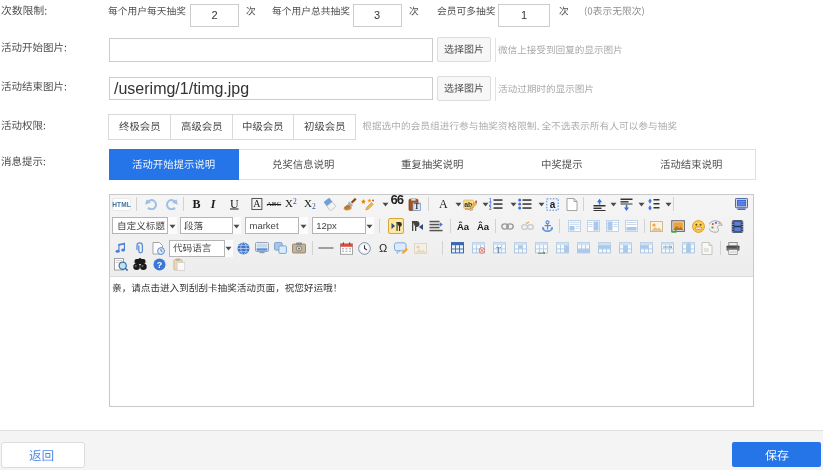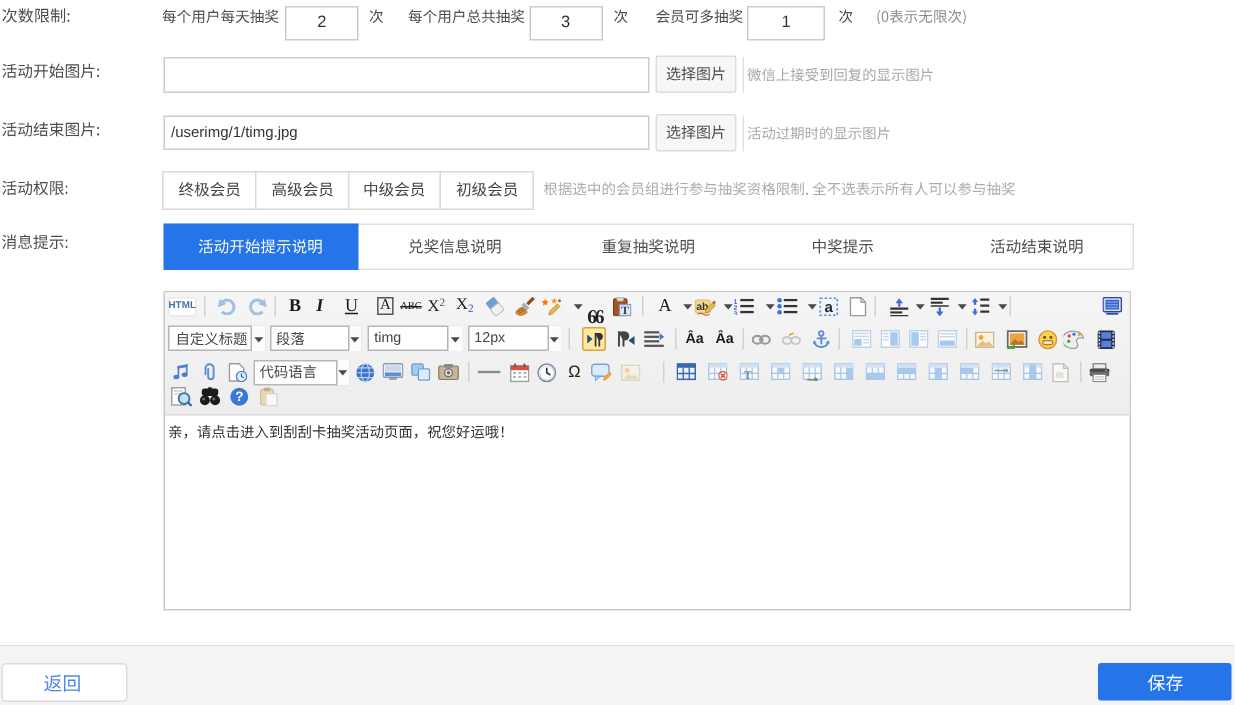--- a/index.html
+++ b/index.html
@@ -45,21 +45,21 @@
       <path d="M61 115C119 164 187 234 216 283L278 236C246 188 177 120 118 74ZM446 70C422 159 380 247 326 306C344 315 376 335 390 346C413 318 435 283 455 244H603V390H320V457H501C484 588 443 683 293 736C309 750 331 778 339 797C507 731 557 616 576 457H679V689C679 765 696 787 771 787C786 787 854 787 869 787C932 787 952 755 959 628C938 623 907 612 893 598C890 703 886 717 861 717C847 717 792 717 782 717C756 717 753 714 753 689V457H951V390H678V244H909V179H678V44H603V179H485C498 149 509 117 518 85ZM251 424H56V494H179V797C136 817 90 853 45 895L95 960C152 898 206 846 243 846C265 846 296 875 335 899C401 938 484 948 600 948C698 948 867 943 945 938C946 916 958 879 966 860C867 870 715 877 601 877C495 877 411 871 349 834C301 806 278 782 251 780Z M1177 41V241H1046V311H1177V524C1124 540 1075 554 1036 565L1055 638L1177 599V868C1177 881 1172 885 1160 886C1148 886 1109 887 1066 885C1076 906 1085 937 1088 956C1152 956 1191 955 1216 942C1241 930 1250 909 1250 868V575L1366 537L1356 468L1250 501V311H1369V241H1250V41ZM1804 161C1768 213 1719 259 1662 299C1610 259 1566 213 1532 161ZM1396 93V161H1460C1497 228 1546 286 1604 336C1526 383 1438 418 1353 439C1367 454 1385 482 1393 500C1484 473 1577 433 1660 380C1738 434 1829 475 1928 501C1938 481 1959 453 1974 438C1880 418 1794 384 1720 338C1799 278 1866 203 1909 115L1864 90L1851 93ZM1620 468V556H1417V624H1620V727H1366V795H1620V962H1695V795H1957V727H1695V624H1885V556H1695V468Z M2375 601C2455 618 2557 653 2613 681L2644 630C2588 604 2487 571 2407 555ZM2275 728C2413 745 2586 785 2682 819L2715 763C2618 731 2445 692 2310 677ZM2084 84V960H2156V918H2842V960H2917V84ZM2156 851V152H2842V851ZM2414 172C2364 254 2278 332 2192 383C2208 393 2234 416 2245 428C2275 408 2306 384 2337 357C2367 389 2404 419 2444 446C2359 486 2263 516 2174 534C2187 548 2203 577 2210 595C2308 572 2413 535 2508 484C2591 529 2686 563 2781 584C2790 566 2809 540 2823 527C2735 511 2647 484 2569 448C2644 399 2707 342 2749 274L2706 249L2695 252H2436C2451 233 2465 214 2477 194ZM2378 317 2385 310H2644C2608 349 2560 384 2506 415C2455 386 2411 353 2378 317Z M3180 66V399C3180 576 3166 761 3038 903C3057 916 3084 944 3097 962C3189 861 3230 739 3246 613H3668V960H3749V536H3254C3257 490 3258 445 3258 399V376H3903V299H3621V41H3542V299H3258V66Z" fill="#4d4d4d"></path>
     </svg>
 <div style="position:absolute;left:494.50px;top:38.00px;width:1.00px;height:24.00px;background:#e2e2e2;"></div>
 <svg style="position:absolute;left:497.60px;top:44.60px;" width="124.80" height="9.60" viewBox="0 0 13000 1000">
       <path d="M198 40C162 106 91 187 28 239C40 252 59 280 68 296C140 236 217 146 267 65ZM327 562V678C327 748 318 838 253 907C266 916 292 943 301 956C376 877 392 764 392 680V622H523V737C523 777 507 793 495 800C505 816 518 847 523 864C537 846 559 827 680 746C674 733 665 709 661 691L585 739V562ZM737 312H859C845 434 824 541 788 632C760 547 740 452 727 352ZM284 434V499H617V488C631 502 647 521 654 531C666 510 678 487 688 463C704 553 724 637 752 712C708 792 649 857 570 907C584 920 606 948 613 962C684 914 740 855 784 786C819 858 863 916 919 956C930 938 953 910 969 897C907 859 859 796 822 716C875 606 906 473 925 312H961V246H752C765 184 775 118 783 51L713 41C697 196 670 347 617 452V434ZM303 121V361H616V121H561V299H490V40H432V299H355V121ZM219 240C170 346 92 452 17 524C30 540 52 574 60 589C89 560 118 526 147 488V958H216V388C242 347 266 305 286 263Z M1382 349V411H1869V349ZM1382 491V552H1869V491ZM1310 205V269H1947V205ZM1541 65C1568 107 1598 164 1612 200L1679 170C1665 135 1635 81 1606 40ZM1369 637V960H1434V920H1811V957H1879V637ZM1434 858V699H1811V858ZM1256 44C1205 195 1122 345 1032 443C1045 460 1067 497 1074 513C1107 476 1139 432 1169 385V963H1238V264C1271 200 1300 132 1323 64Z M2427 55V837H2051V912H2950V837H2506V439H2881V364H2506V55Z M3456 245C3485 285 3515 341 3528 376L3588 348C3575 314 3543 261 3513 221ZM3160 41V242H3041V312H3160V533C3110 548 3064 562 3028 571L3047 645L3160 608V871C3160 884 3155 888 3143 888C3132 888 3096 888 3057 887C3066 907 3076 939 3078 957C3136 958 3173 955 3196 943C3220 931 3230 911 3230 870V585L3329 553L3319 483L3230 511V312H3330V242H3230V41ZM3568 59C3584 85 3601 116 3614 145H3383V211H3926V145H3693C3678 114 3657 77 3637 48ZM3769 222C3751 269 3714 335 3684 379H3348V444H3952V379H3758C3785 340 3814 289 3840 243ZM3765 619C3745 682 3715 732 3671 772C3615 749 3558 729 3504 712C3523 684 3544 652 3564 619ZM3400 744C3465 764 3537 789 3606 818C3536 857 3442 881 3320 894C3333 909 3345 937 3352 958C3496 937 3604 904 3682 851C3764 888 3837 927 3886 962L3935 905C3886 871 3817 836 3741 802C3788 754 3820 694 3840 619H3963V554H3601C3618 523 3633 492 3646 462L3576 449C3562 482 3544 518 3524 554H3335V619H3486C3457 665 3427 709 3400 744Z M4820 36C4648 73 4340 99 4082 110C4089 127 4098 156 4099 175C4360 164 4671 139 4872 97ZM4432 174C4455 221 4476 284 4482 323L4552 305C4546 266 4523 205 4499 159ZM4773 157C4751 209 4713 279 4681 329H4242L4301 309C4290 273 4259 218 4231 177L4166 196C4192 237 4221 292 4232 329H4072V533H4143V395H4855V533H4929V329H4757C4788 284 4822 230 4850 180ZM4694 578C4647 649 4582 706 4503 752C4421 705 4355 647 4306 578ZM4194 508V578H4236L4226 582C4278 664 4347 733 4430 789C4319 839 4188 871 4052 890C4067 906 4087 938 4095 957C4241 933 4381 894 4502 832C4615 893 4751 935 4902 957C4912 935 4932 904 4948 887C4809 870 4683 838 4576 789C4674 726 4754 644 4806 537L4756 505L4742 508Z M5641 126V732H5711V126ZM5839 56V843C5839 860 5834 865 5817 865C5800 866 5745 866 5686 864C5698 884 5710 918 5714 939C5787 939 5840 937 5871 924C5901 912 5912 890 5912 843V56ZM5062 838 5079 910C5211 884 5401 848 5579 813L5575 747L5365 786V629H5565V562H5365V455H5294V562H5097V629H5294V798ZM5119 441C5143 430 5180 426 5493 396C5507 419 5519 440 5528 458L5585 420C5556 363 5490 272 5434 205L5379 237C5404 267 5430 303 5454 337L5198 359C5239 305 5280 238 5314 172H5585V106H5071V172H5230C5198 243 5157 307 5142 326C5125 350 5110 367 5094 370C5103 390 5114 425 5119 441Z M6374 380H6618V609H6374ZM6303 312V676H6692V312ZM6082 81V959H6159V905H6839V959H6919V81ZM6159 834V156H6839V834Z M7288 438H7753V506H7288ZM7288 321H7753V387H7288ZM7213 266V561H7325C7268 637 7180 707 7093 753C7109 765 7135 790 7147 802C7187 778 7229 748 7269 714C7311 757 7362 795 7422 826C7301 862 7165 883 7033 893C7045 910 7058 941 7062 960C7214 945 7372 916 7508 865C7628 912 7769 940 7920 952C7930 933 7947 903 7963 886C7830 878 7705 859 7596 828C7688 783 7766 725 7818 652L7771 621L7759 625H7358C7375 605 7391 584 7405 563L7399 561H7831V266ZM7267 40C7220 139 7134 231 7048 290C7063 304 7086 335 7096 350C7148 310 7201 258 7246 200H7902V137H7292C7308 112 7323 87 7335 61ZM7700 683C7650 729 7583 767 7505 797C7430 767 7367 729 7320 683Z M8552 457C8607 530 8675 630 8705 691L8769 651C8736 592 8667 495 8610 424ZM8240 38C8232 86 8215 152 8199 201H8087V934H8156V855H8435V201H8268C8285 158 8304 102 8321 52ZM8156 268H8366V479H8156ZM8156 787V545H8366V787ZM8598 36C8566 174 8512 312 8443 401C8461 411 8492 432 8506 444C8540 396 8572 335 8600 267H8856C8844 668 8828 822 8796 856C8784 870 8773 873 8753 873C8730 873 8670 872 8604 867C8618 886 8627 918 8629 939C8685 942 8744 944 8778 941C8814 937 8836 929 8859 899C8899 850 8913 695 8928 236C8929 226 8929 198 8929 198H8627C8643 151 8658 101 8670 52Z M9244 310H9757V414H9244ZM9244 149H9757V252H9244ZM9171 89V475H9833V89ZM9820 550C9787 614 9727 700 9682 754L9740 783C9786 729 9842 650 9885 580ZM9124 583C9165 647 9213 735 9236 787L9297 757C9275 706 9224 620 9183 558ZM9571 515V841H9423V515H9352V841H9040V913H9960V841H9643V515Z M10234 529C10191 642 10117 753 10035 824C10054 834 10088 856 10104 869C10183 792 10262 673 10311 550ZM10684 560C10756 656 10832 786 10859 870L10934 836C10904 751 10826 625 10753 531ZM10149 114V188H10853V114ZM10060 357V431H10461V861C10461 877 10455 881 10437 882C10418 883 10352 883 10284 880C10296 903 10308 936 10311 959C10400 959 10459 958 10494 946C10530 933 10542 911 10542 862V431H10941V357Z M11375 601C11455 618 11557 653 11613 681L11644 630C11588 604 11487 571 11407 555ZM11275 728C11413 745 11586 785 11682 819L11715 763C11618 731 11445 692 11310 677ZM11084 84V960H11156V918H11842V960H11917V84ZM11156 851V152H11842V851ZM11414 172C11364 254 11278 332 11192 383C11208 393 11234 416 11245 428C11275 408 11306 384 11337 357C11367 389 11404 419 11444 446C11359 486 11263 516 11174 534C11187 548 11203 577 11210 595C11308 572 11413 535 11508 484C11591 529 11686 563 11781 584C11790 566 11809 540 11823 527C11735 511 11647 484 11569 448C11644 399 11707 342 11749 274L11706 249L11695 252H11436C11451 233 11465 214 11477 194ZM11378 317 11385 310H11644C11608 349 11560 384 11506 415C11455 386 11411 353 11378 317Z M12180 66V399C12180 576 12166 761 12038 903C12057 916 12084 944 12097 962C12189 861 12230 739 12246 613H12668V960H12749V536H12254C12257 490 12258 445 12258 399V376H12903V299H12621V41H12542V299H12258V66Z" fill="#a6a6a6"></path>
     </svg>
 <svg style="position:absolute;left:0.50px;top:80.80px;" width="65.92" height="10.50" viewBox="0 0 6278 1000">
       <path d="M91 106C152 139 236 187 278 218L322 156C279 128 194 82 133 53ZM42 381C103 414 186 462 227 490L269 428C226 400 142 355 83 326ZM65 896 129 947C188 854 258 729 311 623L256 574C198 687 119 819 65 896ZM320 333V405H609V571H392V959H462V916H819V954H891V571H680V405H957V333H680V158C767 143 848 124 914 102L854 44C743 83 540 115 367 133C375 150 385 179 389 197C460 190 535 181 609 170V333ZM462 848V640H819V848Z M1089 122V189H1476V122ZM1653 57C1653 128 1653 200 1650 271H1507V343H1647C1635 571 1595 780 1458 905C1478 916 1504 941 1517 959C1664 819 1707 591 1721 343H1870C1859 698 1846 831 1819 861C1809 873 1798 876 1780 876C1759 876 1706 876 1650 870C1663 892 1671 923 1673 944C1726 948 1781 948 1812 945C1844 942 1864 933 1884 907C1919 863 1931 721 1945 309C1945 298 1945 271 1945 271H1724C1726 200 1727 128 1727 57ZM1089 836 1090 835V837C1113 823 1149 812 1427 749L1446 816L1512 794C1493 724 1448 605 1410 515L1348 532C1368 579 1388 634 1406 686L1168 736C1207 646 1245 534 1270 429H1494V360H1054V429H1193C1167 546 1125 664 1111 697C1094 735 1081 762 1065 767C1074 785 1085 821 1089 836Z M2035 827 2048 904C2147 882 2280 854 2406 825L2400 756C2266 783 2128 812 2035 827ZM2056 453C2071 446 2096 441 2223 426C2178 489 2136 539 2117 558C2084 594 2061 618 2038 623C2047 643 2059 680 2063 696C2087 683 2123 675 2402 624C2400 608 2397 578 2398 558L2175 594C2256 507 2335 401 2403 293L2334 251C2315 287 2293 323 2270 358L2137 369C2196 286 2254 180 2299 78L2222 46C2182 163 2110 287 2087 319C2066 351 2048 374 2030 378C2039 399 2052 437 2056 453ZM2639 39V174H2408V246H2639V402H2433V474H2926V402H2716V246H2943V174H2716V39ZM2459 576V959H2532V916H2826V955H2901V576ZM2532 848V644H2826V848Z M3145 326V614H3420C3327 720 3178 816 3040 864C3057 879 3080 908 3092 926C3222 875 3361 780 3460 671V960H3537V666C3636 778 3778 875 3912 928C3924 908 3948 878 3966 863C3825 816 3673 720 3580 614H3859V326H3537V217H3927V146H3537V41H3460V146H3076V217H3460V326ZM3217 393H3460V547H3217ZM3537 393H3782V547H3537Z M4375 601C4455 618 4557 653 4613 681L4644 630C4588 604 4487 571 4407 555ZM4275 728C4413 745 4586 785 4682 819L4715 763C4618 731 4445 692 4310 677ZM4084 84V960H4156V918H4842V960H4917V84ZM4156 851V152H4842V851ZM4414 172C4364 254 4278 332 4192 383C4208 393 4234 416 4245 428C4275 408 4306 384 4337 357C4367 389 4404 419 4444 446C4359 486 4263 516 4174 534C4187 548 4203 577 4210 595C4308 572 4413 535 4508 484C4591 529 4686 563 4781 584C4790 566 4809 540 4823 527C4735 511 4647 484 4569 448C4644 399 4707 342 4749 274L4706 249L4695 252H4436C4451 233 4465 214 4477 194ZM4378 317 4385 310H4644C4608 349 4560 384 4506 415C4455 386 4411 353 4378 317Z M5180 66V399C5180 576 5166 761 5038 903C5057 916 5084 944 5097 962C5189 861 5230 739 5246 613H5668V960H5749V536H5254C5257 490 5258 445 5258 399V376H5903V299H5621V41H5542V299H5258V66Z M6139 490C6175 490 6205 462 6205 420C6205 379 6175 350 6139 350C6102 350 6073 379 6073 420C6073 462 6102 490 6139 490ZM6139 893C6175 893 6205 865 6205 824C6205 782 6175 754 6139 754C6102 754 6073 782 6073 824C6073 865 6102 893 6139 893Z" fill="#4d4d4d"></path>
     </svg>
 <div style="position:absolute;left:108.75px;top:77.00px;width:324.00px;height:23.00px;border:1px solid #cccccc;background:#fff;"></div>
-<div style="position:absolute;left:114.00px;top:77.00px;height:28px;line-height:23px;font-size:10px;color:#333;">/userimg/1/timg.jpg</div>
+<div style="position:absolute;left:114.00px;top:77.00px;height:28px;line-height:23px;font-size:16px;color:#333;">/userimg/1/timg.jpg</div>
 <div style="position:absolute;left:437.00px;top:76.00px;width:54.00px;height:25.00px;border:1px solid #dcdcdc;background:#f7f7f7;border-radius:2px;"></div>
 <svg style="position:absolute;left:444.00px;top:83.20px;" width="40.00" height="10.00" viewBox="0 0 4000 1000">
       <path d="M61 115C119 164 187 234 216 283L278 236C246 188 177 120 118 74ZM446 70C422 159 380 247 326 306C344 315 376 335 390 346C413 318 435 283 455 244H603V390H320V457H501C484 588 443 683 293 736C309 750 331 778 339 797C507 731 557 616 576 457H679V689C679 765 696 787 771 787C786 787 854 787 869 787C932 787 952 755 959 628C938 623 907 612 893 598C890 703 886 717 861 717C847 717 792 717 782 717C756 717 753 714 753 689V457H951V390H678V244H909V179H678V44H603V179H485C498 149 509 117 518 85ZM251 424H56V494H179V797C136 817 90 853 45 895L95 960C152 898 206 846 243 846C265 846 296 875 335 899C401 938 484 948 600 948C698 948 867 943 945 938C946 916 958 879 966 860C867 870 715 877 601 877C495 877 411 871 349 834C301 806 278 782 251 780Z M1177 41V241H1046V311H1177V524C1124 540 1075 554 1036 565L1055 638L1177 599V868C1177 881 1172 885 1160 886C1148 886 1109 887 1066 885C1076 906 1085 937 1088 956C1152 956 1191 955 1216 942C1241 930 1250 909 1250 868V575L1366 537L1356 468L1250 501V311H1369V241H1250V41ZM1804 161C1768 213 1719 259 1662 299C1610 259 1566 213 1532 161ZM1396 93V161H1460C1497 228 1546 286 1604 336C1526 383 1438 418 1353 439C1367 454 1385 482 1393 500C1484 473 1577 433 1660 380C1738 434 1829 475 1928 501C1938 481 1959 453 1974 438C1880 418 1794 384 1720 338C1799 278 1866 203 1909 115L1864 90L1851 93ZM1620 468V556H1417V624H1620V727H1366V795H1620V962H1695V795H1957V727H1695V624H1885V556H1695V468Z M2375 601C2455 618 2557 653 2613 681L2644 630C2588 604 2487 571 2407 555ZM2275 728C2413 745 2586 785 2682 819L2715 763C2618 731 2445 692 2310 677ZM2084 84V960H2156V918H2842V960H2917V84ZM2156 851V152H2842V851ZM2414 172C2364 254 2278 332 2192 383C2208 393 2234 416 2245 428C2275 408 2306 384 2337 357C2367 389 2404 419 2444 446C2359 486 2263 516 2174 534C2187 548 2203 577 2210 595C2308 572 2413 535 2508 484C2591 529 2686 563 2781 584C2790 566 2809 540 2823 527C2735 511 2647 484 2569 448C2644 399 2707 342 2749 274L2706 249L2695 252H2436C2451 233 2465 214 2477 194ZM2378 317 2385 310H2644C2608 349 2560 384 2506 415C2455 386 2411 353 2378 317Z M3180 66V399C3180 576 3166 761 3038 903C3057 916 3084 944 3097 962C3189 861 3230 739 3246 613H3668V960H3749V536H3254C3257 490 3258 445 3258 399V376H3903V299H3621V41H3542V299H3258V66Z" fill="#4d4d4d"></path>
     </svg>
 <div style="position:absolute;left:494.50px;top:77.00px;width:1.00px;height:24.00px;background:#e2e2e2;"></div>
 <svg style="position:absolute;left:497.60px;top:83.60px;" width="96.00" height="9.60" viewBox="0 0 10000 1000">
       <path d="M91 106C152 139 236 187 278 218L322 156C279 128 194 82 133 53ZM42 381C103 414 186 462 227 490L269 428C226 400 142 355 83 326ZM65 896 129 947C188 854 258 729 311 623L256 574C198 687 119 819 65 896ZM320 333V405H609V571H392V959H462V916H819V954H891V571H680V405H957V333H680V158C767 143 848 124 914 102L854 44C743 83 540 115 367 133C375 150 385 179 389 197C460 190 535 181 609 170V333ZM462 848V640H819V848Z M1089 122V189H1476V122ZM1653 57C1653 128 1653 200 1650 271H1507V343H1647C1635 571 1595 780 1458 905C1478 916 1504 941 1517 959C1664 819 1707 591 1721 343H1870C1859 698 1846 831 1819 861C1809 873 1798 876 1780 876C1759 876 1706 876 1650 870C1663 892 1671 923 1673 944C1726 948 1781 948 1812 945C1844 942 1864 933 1884 907C1919 863 1931 721 1945 309C1945 298 1945 271 1945 271H1724C1726 200 1727 128 1727 57ZM1089 836 1090 835V837C1113 823 1149 812 1427 749L1446 816L1512 794C1493 724 1448 605 1410 515L1348 532C1368 579 1388 634 1406 686L1168 736C1207 646 1245 534 1270 429H1494V360H1054V429H1193C1167 546 1125 664 1111 697C1094 735 1081 762 1065 767C1074 785 1085 821 1089 836Z M2079 106C2135 158 2199 231 2227 278L2290 234C2259 187 2193 117 2137 67ZM2381 403C2432 465 2493 553 2521 605L2584 567C2555 515 2492 431 2441 370ZM2262 415H2050V485H2188V747C2143 763 2091 808 2037 866L2089 937C2140 868 2189 809 2222 809C2245 809 2277 843 2319 869C2389 913 2473 923 2597 923C2693 923 2870 918 2941 914C2942 891 2955 853 2964 833C2867 843 2716 852 2599 852C2487 852 2402 844 2336 804C2302 784 2281 764 2262 752ZM2720 43V220H2332V291H2720V688C2720 706 2713 711 2693 712C2673 713 2603 713 2530 710C2541 732 2553 765 2557 787C2651 787 2712 786 2747 773C2783 761 2796 739 2796 688V291H2935V220H2796V43Z M3178 737C3148 804 3095 871 3039 916C3057 927 3087 948 3101 960C3155 910 3213 833 3249 757ZM3321 768C3360 815 3406 881 3424 922L3486 886C3465 845 3419 783 3379 737ZM3855 158V319H3650V158ZM3580 90V453C3580 597 3572 788 3488 921C3505 929 3536 951 3548 964C3608 869 3634 741 3644 620H3855V863C3855 879 3849 883 3835 884C3820 885 3769 885 3716 883C3726 903 3737 936 3740 956C3813 956 3861 955 3889 942C3918 930 3927 907 3927 864V90ZM3855 386V552H3648C3650 517 3650 484 3650 453V386ZM3387 52V173H3205V52H3137V173H3052V240H3137V649H3038V716H3531V649H3457V240H3531V173H3457V52ZM3205 240H3387V329H3205ZM3205 389H3387V487H3205ZM3205 548H3387V649H3205Z M4474 428C4527 505 4595 611 4627 672L4693 634C4659 573 4590 471 4536 395ZM4324 478V706H4153V478ZM4324 411H4153V192H4324ZM4081 124V855H4153V774H4394V124ZM4764 45V240H4440V314H4764V847C4764 867 4756 874 4736 874C4714 876 4640 876 4562 873C4573 895 4585 929 4590 950C4690 950 4754 949 4790 936C4826 924 4840 902 4840 847V314H4962V240H4840V45Z M5552 457C5607 530 5675 630 5705 691L5769 651C5736 592 5667 495 5610 424ZM5240 38C5232 86 5215 152 5199 201H5087V934H5156V855H5435V201H5268C5285 158 5304 102 5321 52ZM5156 268H5366V479H5156ZM5156 787V545H5366V787ZM5598 36C5566 174 5512 312 5443 401C5461 411 5492 432 5506 444C5540 396 5572 335 5600 267H5856C5844 668 5828 822 5796 856C5784 870 5773 873 5753 873C5730 873 5670 872 5604 867C5618 886 5627 918 5629 939C5685 942 5744 944 5778 941C5814 937 5836 929 5859 899C5899 850 5913 695 5928 236C5929 226 5929 198 5929 198H5627C5643 151 5658 101 5670 52Z M6244 310H6757V414H6244ZM6244 149H6757V252H6244ZM6171 89V475H6833V89ZM6820 550C6787 614 6727 700 6682 754L6740 783C6786 729 6842 650 6885 580ZM6124 583C6165 647 6213 735 6236 787L6297 757C6275 706 6224 620 6183 558ZM6571 515V841H6423V515H6352V841H6040V913H6960V841H6643V515Z M7234 529C7191 642 7117 753 7035 824C7054 834 7088 856 7104 869C7183 792 7262 673 7311 550ZM7684 560C7756 656 7832 786 7859 870L7934 836C7904 751 7826 625 7753 531ZM7149 114V188H7853V114ZM7060 357V431H7461V861C7461 877 7455 881 7437 882C7418 883 7352 883 7284 880C7296 903 7308 936 7311 959C7400 959 7459 958 7494 946C7530 933 7542 911 7542 862V431H7941V357Z M8375 601C8455 618 8557 653 8613 681L8644 630C8588 604 8487 571 8407 555ZM8275 728C8413 745 8586 785 8682 819L8715 763C8618 731 8445 692 8310 677ZM8084 84V960H8156V918H8842V960H8917V84ZM8156 851V152H8842V851ZM8414 172C8364 254 8278 332 8192 383C8208 393 8234 416 8245 428C8275 408 8306 384 8337 357C8367 389 8404 419 8444 446C8359 486 8263 516 8174 534C8187 548 8203 577 8210 595C8308 572 8413 535 8508 484C8591 529 8686 563 8781 584C8790 566 8809 540 8823 527C8735 511 8647 484 8569 448C8644 399 8707 342 8749 274L8706 249L8695 252H8436C8451 233 8465 214 8477 194ZM8378 317 8385 310H8644C8608 349 8560 384 8506 415C8455 386 8411 353 8378 317Z M9180 66V399C9180 576 9166 761 9038 903C9057 916 9084 944 9097 962C9189 861 9230 739 9246 613H9668V960H9749V536H9254C9257 490 9258 445 9258 399V376H9903V299H9621V41H9542V299H9258V66Z" fill="#a6a6a6"></path>
     </svg>
 <svg style="position:absolute;left:0.50px;top:119.60px;" width="44.92" height="10.50" viewBox="0 0 4278 1000">
       <path d="M91 106C152 139 236 187 278 218L322 156C279 128 194 82 133 53ZM42 381C103 414 186 462 227 490L269 428C226 400 142 355 83 326ZM65 896 129 947C188 854 258 729 311 623L256 574C198 687 119 819 65 896ZM320 333V405H609V571H392V959H462V916H819V954H891V571H680V405H957V333H680V158C767 143 848 124 914 102L854 44C743 83 540 115 367 133C375 150 385 179 389 197C460 190 535 181 609 170V333ZM462 848V640H819V848Z M1089 122V189H1476V122ZM1653 57C1653 128 1653 200 1650 271H1507V343H1647C1635 571 1595 780 1458 905C1478 916 1504 941 1517 959C1664 819 1707 591 1721 343H1870C1859 698 1846 831 1819 861C1809 873 1798 876 1780 876C1759 876 1706 876 1650 870C1663 892 1671 923 1673 944C1726 948 1781 948 1812 945C1844 942 1864 933 1884 907C1919 863 1931 721 1945 309C1945 298 1945 271 1945 271H1724C1726 200 1727 128 1727 57ZM1089 836 1090 835V837C1113 823 1149 812 1427 749L1446 816L1512 794C1493 724 1448 605 1410 515L1348 532C1368 579 1388 634 1406 686L1168 736C1207 646 1245 534 1270 429H1494V360H1054V429H1193C1167 546 1125 664 1111 697C1094 735 1081 762 1065 767C1074 785 1085 821 1089 836Z M2853 205C2821 379 2761 524 2681 638C2606 522 2560 383 2528 205ZM2423 132V205H2458C2494 411 2545 569 2633 700C2556 790 2465 856 2366 897C2383 911 2403 941 2413 959C2512 913 2602 848 2679 761C2740 836 2817 902 2914 965C2925 943 2948 918 2968 903C2867 843 2789 777 2727 701C2828 564 2901 380 2935 144L2888 129L2875 132ZM2212 40V252H2046V322H2194C2158 461 2088 620 2019 704C2033 723 2053 756 2063 778C2119 706 2173 583 2212 459V959H2286V450C2329 505 2386 582 2409 620L2454 553C2430 524 2318 395 2286 364V322H2420V252H2286V40Z M3092 81V958H3159V149H3304C3283 216 3254 304 3225 375C3297 455 3315 524 3315 579C3315 610 3309 638 3294 649C3285 654 3274 657 3263 658C3247 659 3227 658 3204 657C3216 676 3223 705 3223 723C3245 724 3271 724 3290 721C3311 719 3329 713 3342 703C3371 682 3382 640 3382 586C3382 523 3365 451 3293 367C3326 287 3363 189 3392 107L3343 78L3332 81ZM3811 334V458H3516V334ZM3811 271H3516V150H3811ZM3439 960C3458 947 3490 936 3696 880C3694 864 3692 833 3693 812L3516 855V524H3612C3662 723 3757 877 3914 953C3925 932 3948 903 3965 888C3885 855 3820 799 3771 728C3826 695 3892 651 3943 609L3894 556C3854 593 3791 640 3738 674C3713 629 3693 578 3678 524H3883V84H3442V827C3442 869 3421 889 3406 898C3417 913 3433 943 3439 960Z M4139 490C4175 490 4205 462 4205 420C4205 379 4175 350 4139 350C4102 350 4073 379 4073 420C4073 462 4102 490 4139 490ZM4139 893C4175 893 4205 865 4205 824C4205 782 4175 754 4139 754C4102 754 4073 782 4073 824C4073 865 4102 893 4139 893Z" fill="#4d4d4d"></path>
@@ -138,21 +138,21 @@
     </svg>
 <svg style="position:absolute;left:361.00px;top:197.80px" width="14.00" height="13.00" viewBox="0 0 14.00 13.00">
       <path d="M2.5 1 l0.7 1.6 1.6 0.3 -1.2 1.2 0.3 1.7 -1.4 -0.9 -1.5 0.9 0.3 -1.7 -1.2 -1.2 1.7 -0.3 z" fill="#f57c00"></path>
       <path d="M8.5 0.5 l0.5 1.3 1.4 0.2 -1 1 0.2 1.4 -1.1 -0.7 -1.2 0.7 0.2 -1.4 -1 -1 1.4 -0.2 z" fill="#f59a23"></path>
       <circle cx="12" cy="2.5" r="1" fill="#d94f3f"></circle>
       <path d="M10.5 4.5 L5.5 9.5 4.8 12 7.3 11.3 12.3 6.3 Z" fill="#e8b84a" stroke="#b5882a" stroke-width="0.5"></path>
     </svg>
 <svg style="position:absolute;left:381.50px;top:201.80px" width="7" height="5" viewBox="0 0 7 5">
       <path d="M0.5 0.8 L6.5 0.8 3.5 4.4 Z" fill="#4a4a4a"></path>
     </svg>
-<div style="position:absolute;left:396.50px;top:211px;transform:translate(-50%,-50%);white-space:nowrap;font-family:Liberation Serif, serif;font-size:13px;color:#222;letter-spacing:-1.5px;"><b>66</b></div>
+<div style="position:absolute;left:396.50px;top:200px;transform:translate(-50%,-50%);white-space:nowrap;font-family:Liberation Mono, monospace;font-size:13px;color:#222;letter-spacing:-1.5px;"><b>66</b></div>
 <svg style="position:absolute;left:408.30px;top:197.80px" width="13.00" height="13.00" viewBox="0 0 13.00 13.00">
       <rect x="1" y="1.2" width="9" height="11.3" rx="1" fill="#a6531f" stroke="#7a3a12" stroke-width="0.7"></rect>
       <rect x="3.2" y="0.2" width="4.6" height="2.6" rx="0.9" fill="#d9d9d9" stroke="#9a9a9a" stroke-width="0.5"></rect>
       <rect x="5" y="5" width="7.5" height="7.5" fill="#dce8f8" stroke="#7d9cc4" stroke-width="0.8"></rect>
       <text x="8.7" y="11.3" font-family="Liberation Serif" font-size="7.5" font-weight="bold" fill="#333" text-anchor="middle">T</text>
     </svg>
 <div style="position:absolute;left:428.00px;top:197.30px;width:1px;height:14px;background:#d2d2d2"></div>
 <div style="position:absolute;left:443.30px;top:204.30px;transform:translate(-50%,-50%);white-space:nowrap;font-family:Liberation Serif,serif;font-size:12px;color:#1a1a1a;">A</div>
 <svg style="position:absolute;left:455.00px;top:201.80px" width="7" height="5" viewBox="0 0 7 5">
       <path d="M0.5 0.8 L6.5 0.8 3.5 4.4 Z" fill="#4a4a4a"></path>
@@ -253,21 +253,21 @@
       <path d="M0.5 0.8 L6.5 0.8 3.5 4.4 Z" fill="#4a4a4a"></path>
     </svg>
 <svg style="position:absolute;left:184.30px;top:220.80px;" width="19.20" height="9.60" viewBox="0 0 2000 1000">
       <path d="M538 77V198C538 271 522 360 423 426C438 435 466 460 476 474C585 401 608 289 608 200V142H748V330C748 398 761 424 828 424C840 424 889 424 903 424C922 424 943 423 954 419C952 404 950 379 949 361C937 364 915 365 902 365C890 365 846 365 834 365C820 365 817 358 817 331V77ZM467 494V559H540L501 570C533 654 577 728 634 789C565 842 483 878 393 900C408 915 425 944 433 964C528 937 614 897 687 839C750 892 826 932 913 957C924 938 944 908 961 893C876 873 802 837 739 790C807 720 858 628 887 508L840 491L827 494ZM563 559H797C772 632 734 693 685 743C632 691 591 629 563 559ZM118 129V712L33 723L46 795L118 783V946H191V771L435 730L431 665L191 701V556H415V488H191V351H416V284H191V175C278 152 373 123 445 90L383 34C321 67 214 105 120 130Z M1062 898 1116 956C1178 882 1250 784 1307 700L1261 647C1198 737 1117 838 1062 898ZM1109 301C1165 330 1241 377 1278 407L1323 350C1285 320 1208 277 1152 250ZM1041 495C1101 522 1175 567 1212 598L1257 541C1220 509 1143 467 1085 443ZM1520 229C1477 304 1398 399 1294 468C1311 478 1334 499 1347 514C1388 484 1425 451 1458 417C1494 452 1537 487 1584 518C1494 567 1392 604 1298 625C1312 640 1329 668 1336 687L1403 667V960H1474V917H1791V960H1865V661H1422C1499 635 1576 601 1648 558C1737 611 1835 653 1927 679C1938 661 1958 633 1974 617C1887 595 1795 560 1711 517C1785 465 1848 402 1891 330L1844 301L1831 304H1553C1568 284 1582 264 1594 244ZM1474 857V721H1791V857ZM1784 363C1748 406 1701 446 1647 481C1590 447 1539 408 1502 369L1507 363ZM1061 110V177H1288V262H1361V177H1633V262H1706V177H1941V110H1706V40H1633V110H1361V40H1288V110Z" fill="#444444"></path>
     </svg>
 <div style="position:absolute;left:245.00px;top:217.20px;width:62.70px;height:17.20px;background:#fff;border:1px solid #b5b5b5;"></div>
 <div style="position:absolute;left:298.20px;top:217.20px;width:9.5px;height:17.20px;border-left:1px solid #b5b5b5;background:#fcfcfc;"></div>
 <svg style="position:absolute;left:299.80px;top:223.60px" width="7" height="5" viewBox="0 0 7 5">
       <path d="M0.5 0.8 L6.5 0.8 3.5 4.4 Z" fill="#4a4a4a"></path>
     </svg>
-<div style="position:absolute;left:249.50px;top:217.20px;height:17.20px;line-height:17.20px;font-size:9.5px;color:#444;">timg</div>
+<div style="position:absolute;left:249.50px;top:217.20px;height:17.20px;line-height:17.20px;font-size:9.5px;color:#444;">market</div>
 <div style="position:absolute;left:311.70px;top:217.20px;width:62.30px;height:17.20px;background:#fff;border:1px solid #b5b5b5;"></div>
 <div style="position:absolute;left:364.50px;top:217.20px;width:9.5px;height:17.20px;border-left:1px solid #b5b5b5;background:#fcfcfc;"></div>
 <svg style="position:absolute;left:366.10px;top:223.60px" width="7" height="5" viewBox="0 0 7 5">
       <path d="M0.5 0.8 L6.5 0.8 3.5 4.4 Z" fill="#4a4a4a"></path>
     </svg>
 <div style="position:absolute;left:316.20px;top:217.20px;height:17.20px;line-height:17.20px;font-size:9.5px;color:#444;">12px</div>
 <div style="position:absolute;left:379.00px;top:219.00px;width:1px;height:14px;background:#d2d2d2"></div>
 <div style="position:absolute;left:387.8px;top:217.80px;width:16.5px;height:16.5px;background:#fde9a2;border:1px solid #d9a43b;border-radius:2px;"></div>
 <svg style="position:absolute;left:390.5px;top:220.50px" width="11" height="11" viewBox="0 0 11 11">
       <path d="M0.5 2 L4 5 0.5 8 Z" fill="#2a4a7a"></path>

